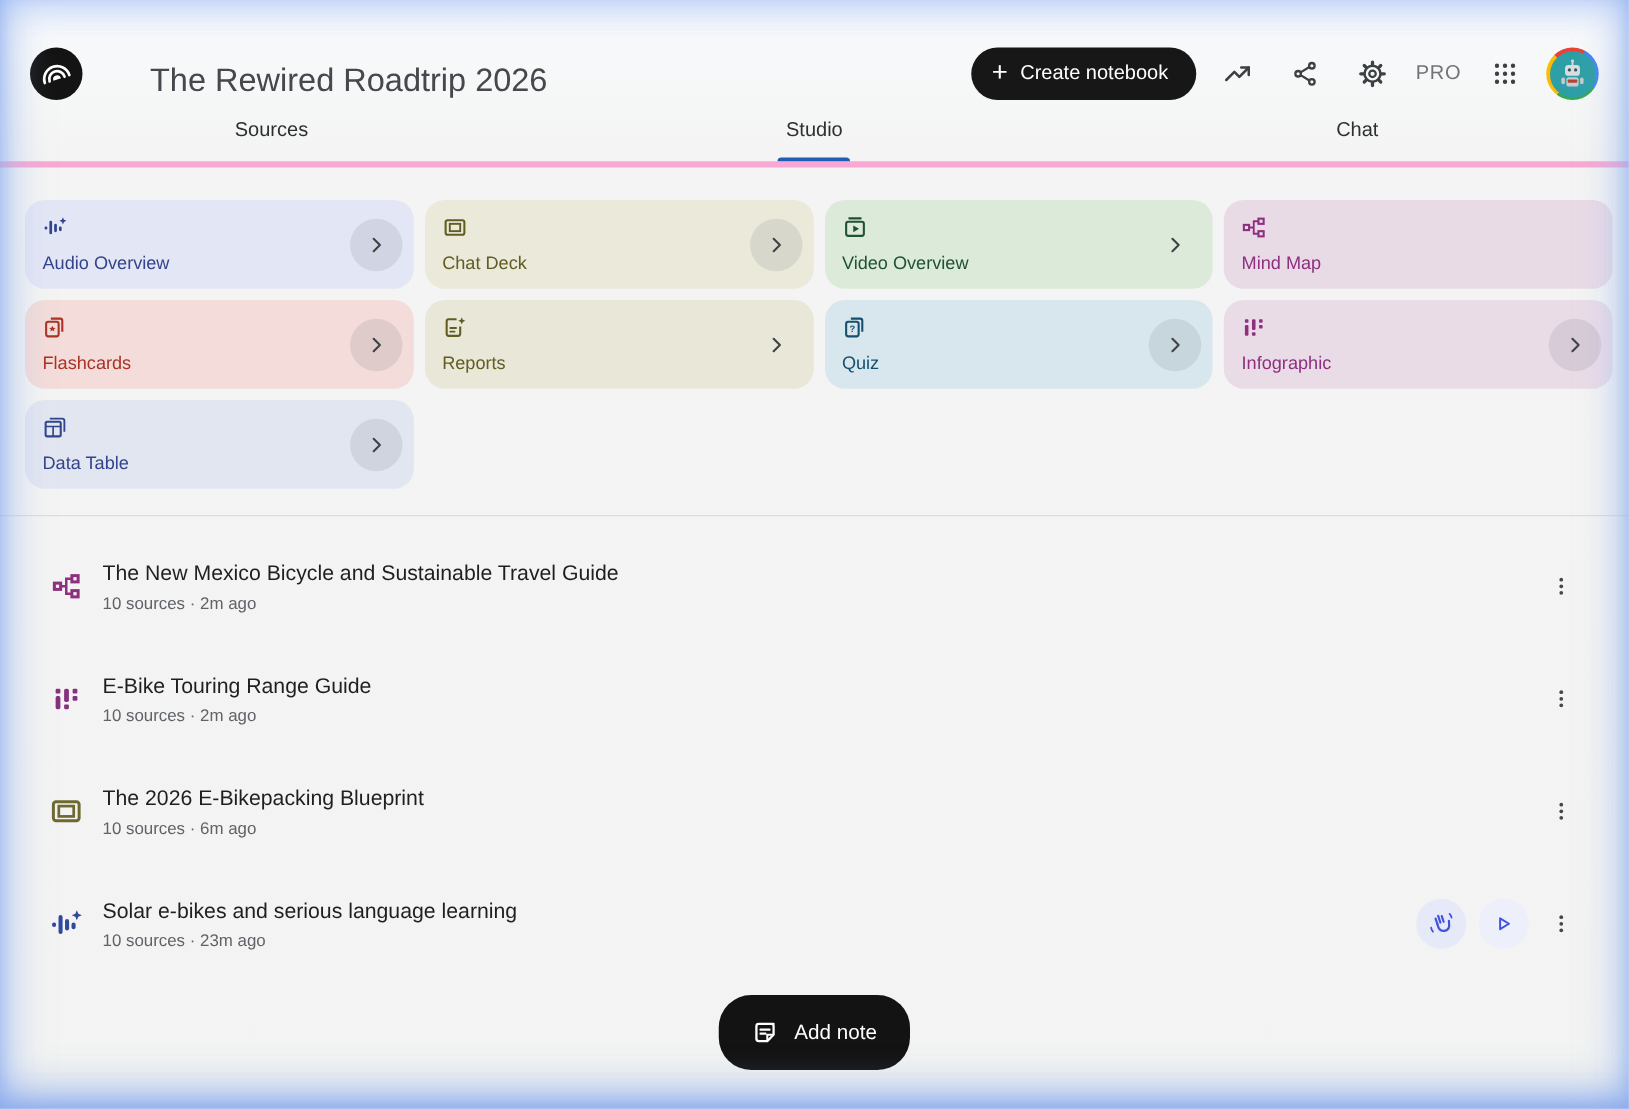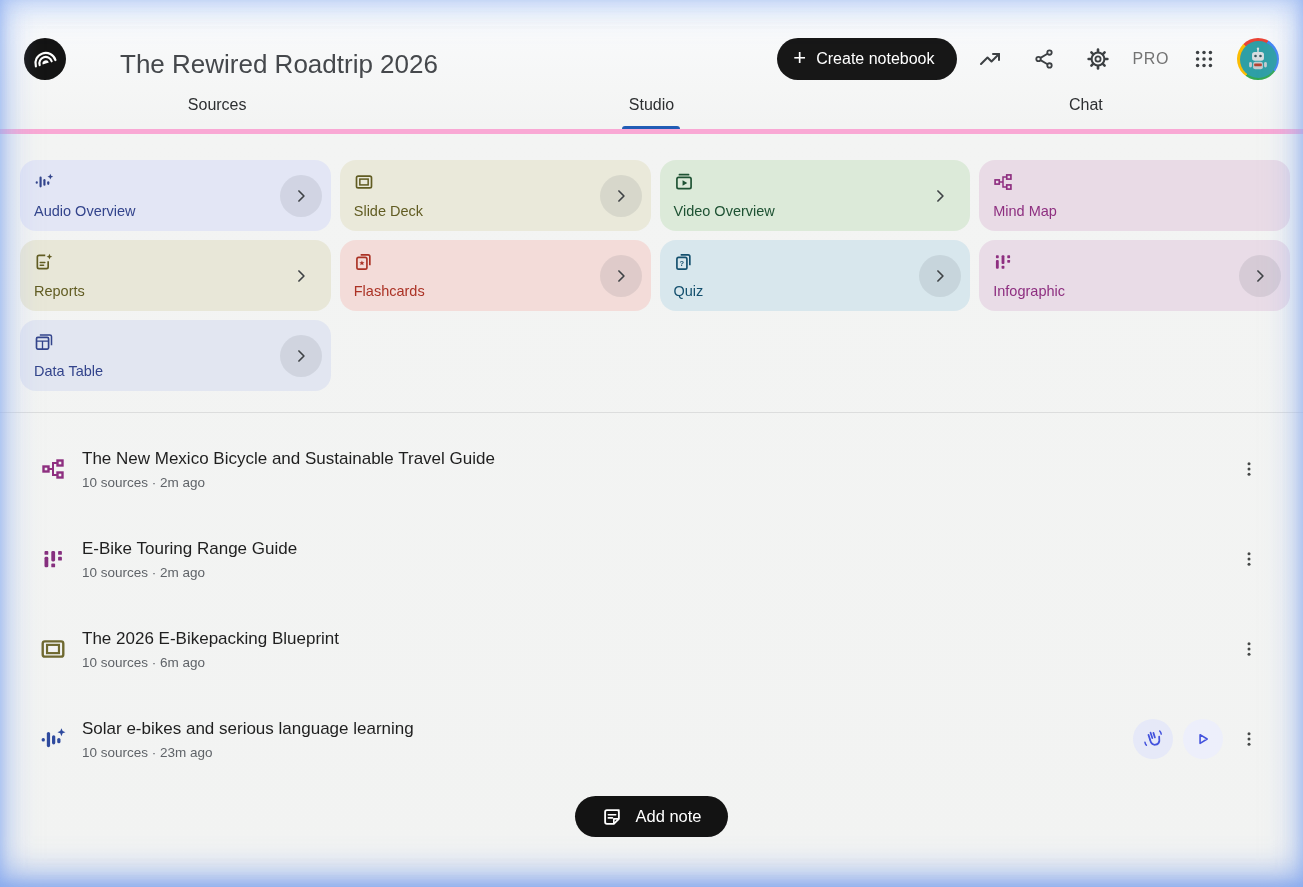--- a/index.html
+++ b/index.html
@@ -88,21 +88,21 @@
     display: grid; place-items: center; color: #4453dd;
   }
   .round-action.interactive { background: #e6e9f8; }
   .round-action.play { background: #edeffb; }
   .kebab-btn { width: 32px; height: 40px; border: none; background: transparent; cursor: pointer; color: #444746; display: grid; place-items: center; }
 
   
   .addnote-wrap { display: flex; justify-content: center; margin-top: 14px; }
   .addnote-btn {
     background: #131313; color: #fff; border: none; border-radius: 26px;
-    height: 41px; padding: 0 26px; display: flex; align-items: center; gap: 12px;
+    height: 60px; padding: 0 26px; display: flex; align-items: center; gap: 12px;
     font-family: inherit; font-size: 16.5px; font-weight: 500; cursor: pointer;
   }
   svg { display: block; }
 </style>
 </head>
 <body>
 
 <div class="glow"></div>
 
 <header class="topbar">
@@ -227,21 +227,21 @@
     </button>
   </div>
 
   <div class="card" style="--bg: #eae9da; --fg: #615c22;">
     <span class="card-icon">
       <svg width="20" height="20" viewBox="0 0 24 24" fill="none" stroke="currentColor" stroke-width="2">
         <rect x="3" y="5" width="18" height="14" rx="2"></rect>
         <rect x="7" y="8.5" width="10" height="7" stroke-width="1.8"></rect>
       </svg>
     </span>
-    <span class="card-label">Slide Deck</span>
+    <span class="card-label">Chat Deck</span>
     <button class="chev-btn circle">
       <svg width="20" height="20" viewBox="0 0 24 24" fill="none" stroke="currentColor" stroke-width="2" stroke-linecap="round" stroke-linejoin="round">
           <path d="M9.5 6 L15.5 12 L9.5 18"></path>
         </svg>
     </button>
   </div>
 
   <div class="card" style="--bg: #dcead9; --fg: #1e5233;">
     <span class="card-icon">
       <svg width="20" height="20" viewBox="0 0 24 24" fill="none" stroke="currentColor" stroke-width="2">
@@ -263,46 +263,46 @@
       <svg width="20" height="20" viewBox="0 0 24 24" fill="none" stroke="currentColor" stroke-width="2">
         <rect x="2.5" y="9.5" width="5" height="5"></rect>
         <rect x="16.5" y="3.5" width="5" height="5"></rect>
         <rect x="16.5" y="15.5" width="5" height="5"></rect>
         <path d="M7.5 12 H12 M12 12 V6 H16.5 M12 12 V18 H16.5" stroke-width="1.8"></path>
       </svg>
     </span>
     <span class="card-label">Mind Map</span>
   </div>
 
+  <div class="card" style="--bg: #f3dcd9; --fg: #ab3225;">
+    <span class="card-icon">
+      <svg width="20" height="20" viewBox="0 0 24 24" fill="none" stroke="currentColor" stroke-width="2">
+        <path d="M8 3.5 h9 a2 2 0 0 1 2 2 V16"></path>
+        <rect x="3.5" y="6.5" width="12" height="14" rx="2"></rect>
+        <path d="M9.5 10.2 l0.9 2 2.2 0.2 -1.7 1.4 0.6 2.1 -2-1.2 -2 1.2 0.6-2.1 -1.7-1.4 2.2-0.2 z" fill="currentColor" stroke="none"></path>
+      </svg>
+    </span>
+    <span class="card-label">Flashcards</span>
+    <button class="chev-btn circle">
+      <svg width="20" height="20" viewBox="0 0 24 24" fill="none" stroke="currentColor" stroke-width="2" stroke-linecap="round" stroke-linejoin="round">
+          <path d="M9.5 6 L15.5 12 L9.5 18"></path>
+        </svg>
+    </button>
+  </div>
+
   <div class="card" style="--bg: #e8e7d8; --fg: #615c22;">
     <span class="card-icon">
       <svg width="20" height="20" viewBox="0 0 24 24" fill="none" stroke="currentColor" stroke-width="2">
         <path d="M13.5 4 H6 a2 2 0 0 0-2 2 v12 a2 2 0 0 0 2 2 h9 a2 2 0 0 0 2-2 V11"></path>
         <path d="M7.5 12.5 H13 M7.5 16 H11.5" stroke-width="1.8" stroke-linecap="round"></path>
         <path d="M18.5 2.2 l1 2.4 2.4 1 -2.4 1 -1 2.4 -1-2.4 -2.4-1 2.4-1 z" fill="currentColor" stroke="none"></path>
       </svg>
     </span>
     <span class="card-label">Reports</span>
     <button class="chev-btn">
-      <svg width="20" height="20" viewBox="0 0 24 24" fill="none" stroke="currentColor" stroke-width="2" stroke-linecap="round" stroke-linejoin="round">
-          <path d="M9.5 6 L15.5 12 L9.5 18"></path>
-        </svg>
-    </button>
-  </div>
-
-  <div class="card" style="--bg: #f3dcd9; --fg: #ab3225;">
-    <span class="card-icon">
-      <svg width="20" height="20" viewBox="0 0 24 24" fill="none" stroke="currentColor" stroke-width="2">
-        <path d="M8 3.5 h9 a2 2 0 0 1 2 2 V16"></path>
-        <rect x="3.5" y="6.5" width="12" height="14" rx="2"></rect>
-        <path d="M9.5 10.2 l0.9 2 2.2 0.2 -1.7 1.4 0.6 2.1 -2-1.2 -2 1.2 0.6-2.1 -1.7-1.4 2.2-0.2 z" fill="currentColor" stroke="none"></path>
-      </svg>
-    </span>
-    <span class="card-label">Flashcards</span>
-    <button class="chev-btn circle">
       <svg width="20" height="20" viewBox="0 0 24 24" fill="none" stroke="currentColor" stroke-width="2" stroke-linecap="round" stroke-linejoin="round">
           <path d="M9.5 6 L15.5 12 L9.5 18"></path>
         </svg>
     </button>
   </div>
 
   <div class="card" style="--bg: #d8e7ed; --fg: #14506e;">
     <span class="card-icon">
       <svg width="20" height="20" viewBox="0 0 24 24" fill="none" stroke="currentColor" stroke-width="2">
         <path d="M8 3.5 h9 a2 2 0 0 1 2 2 V16"></path>

